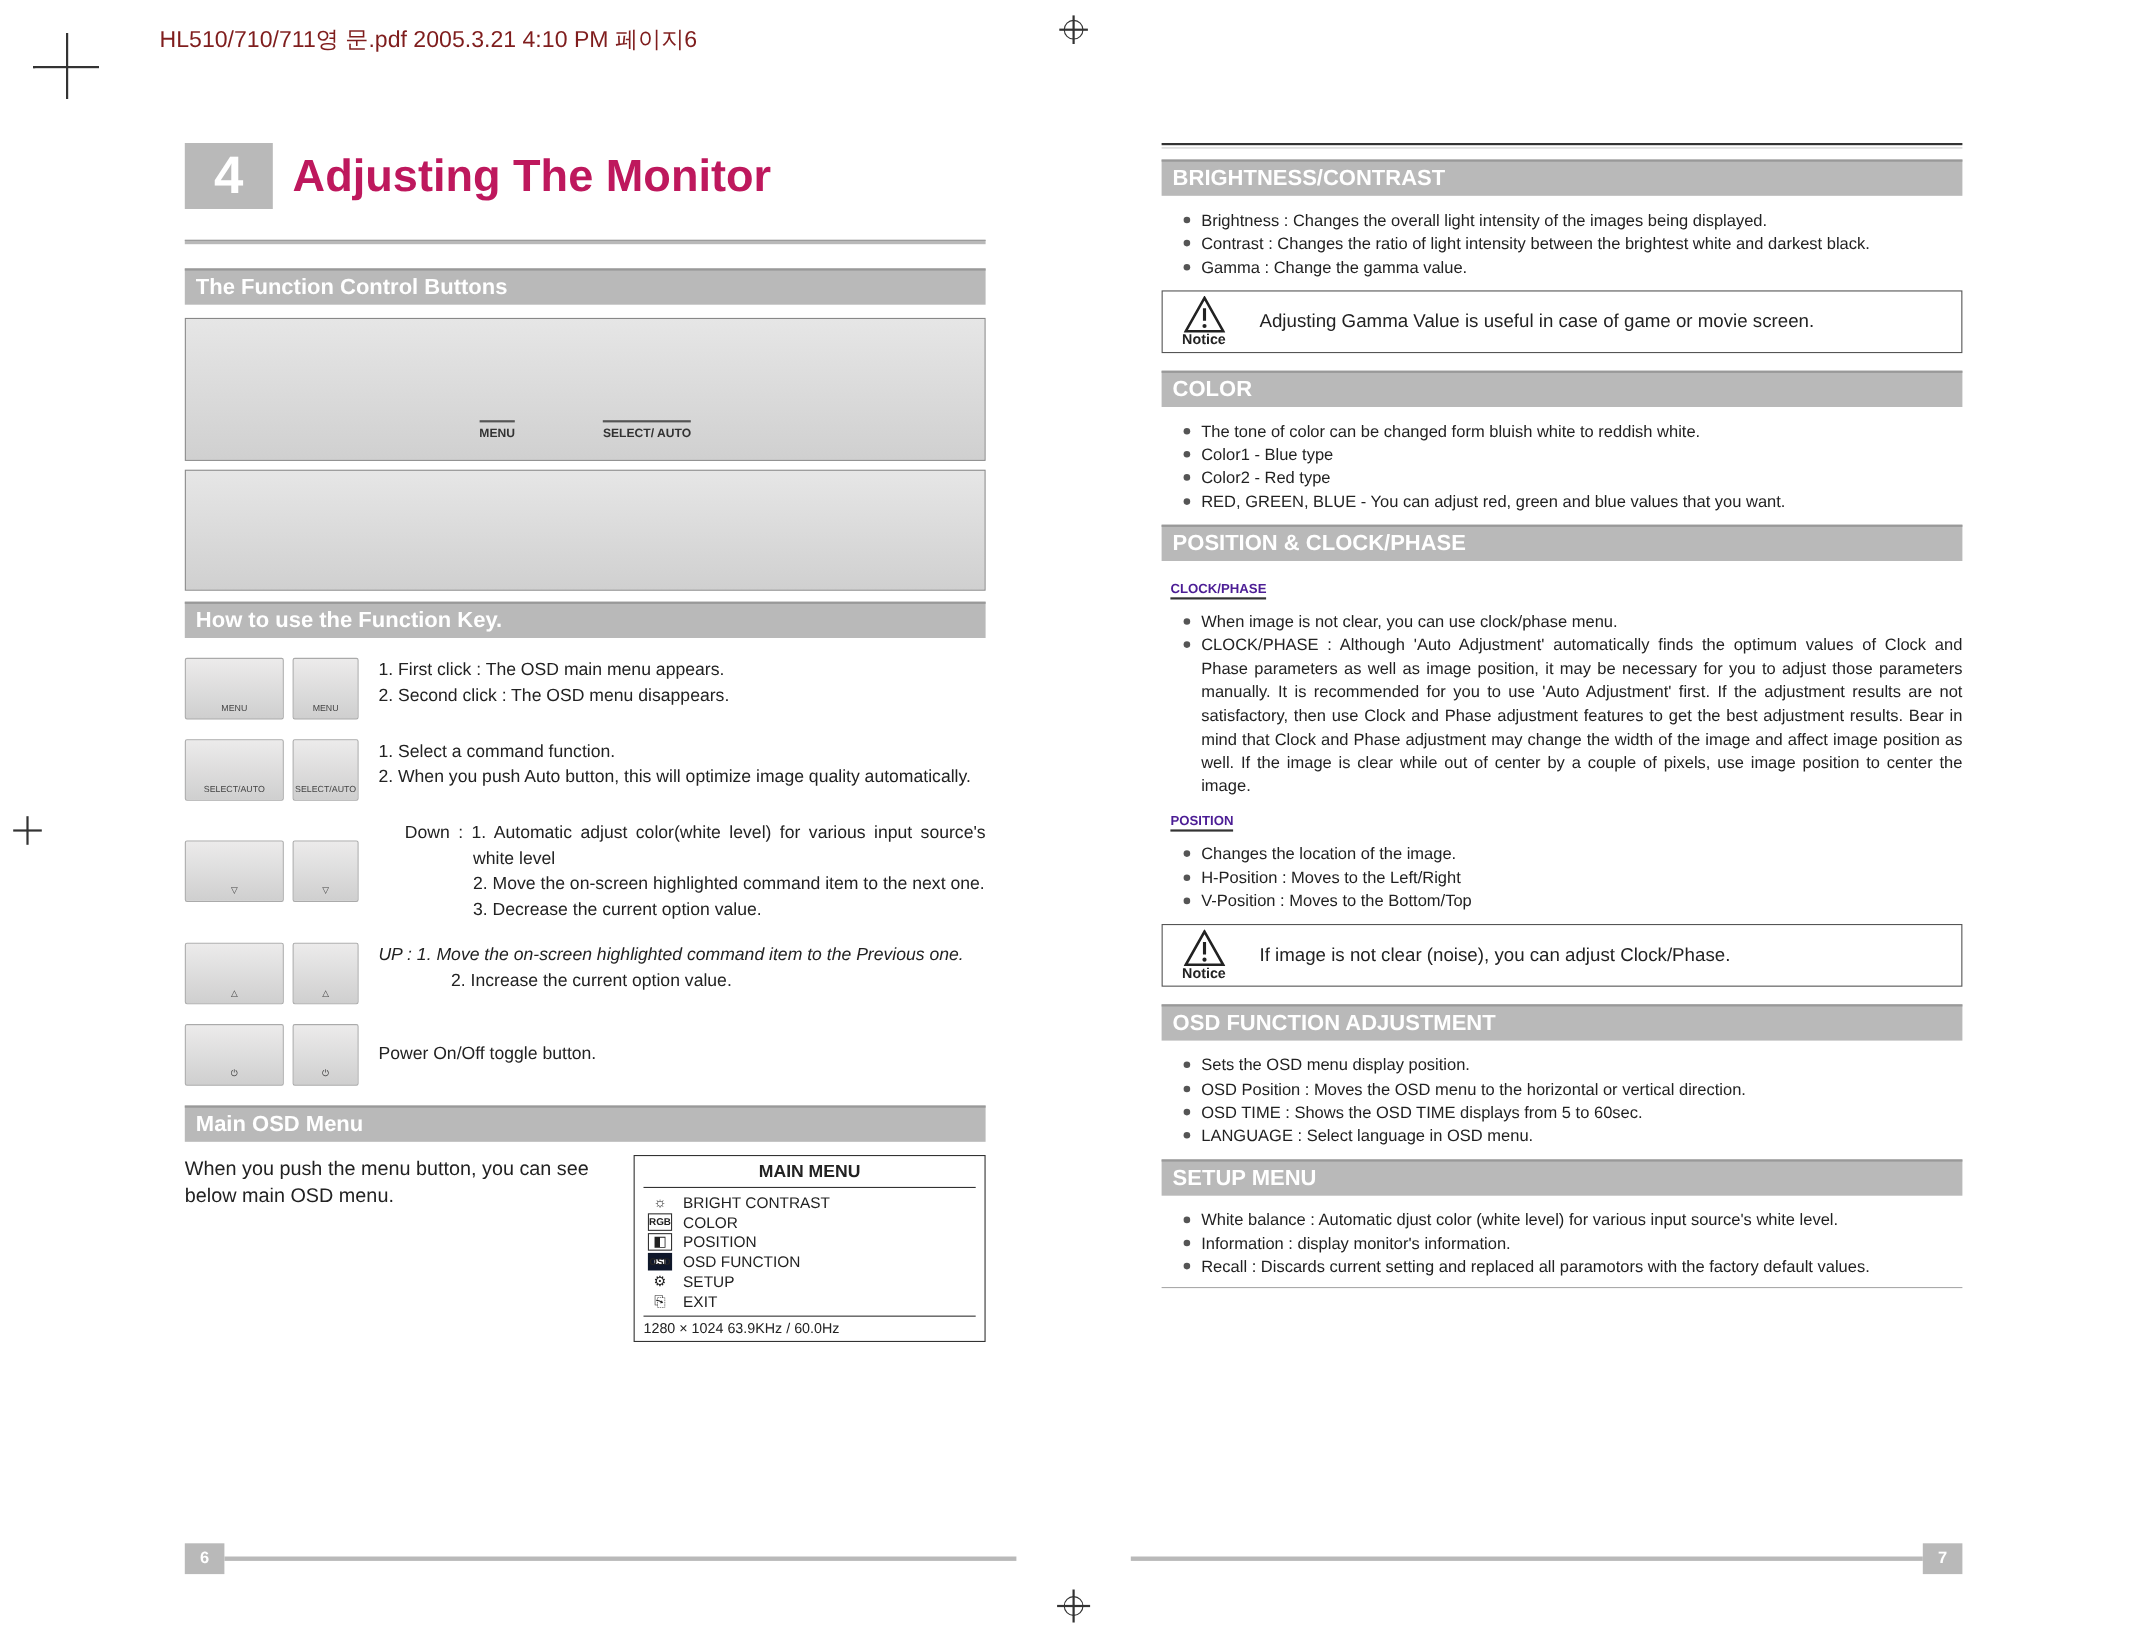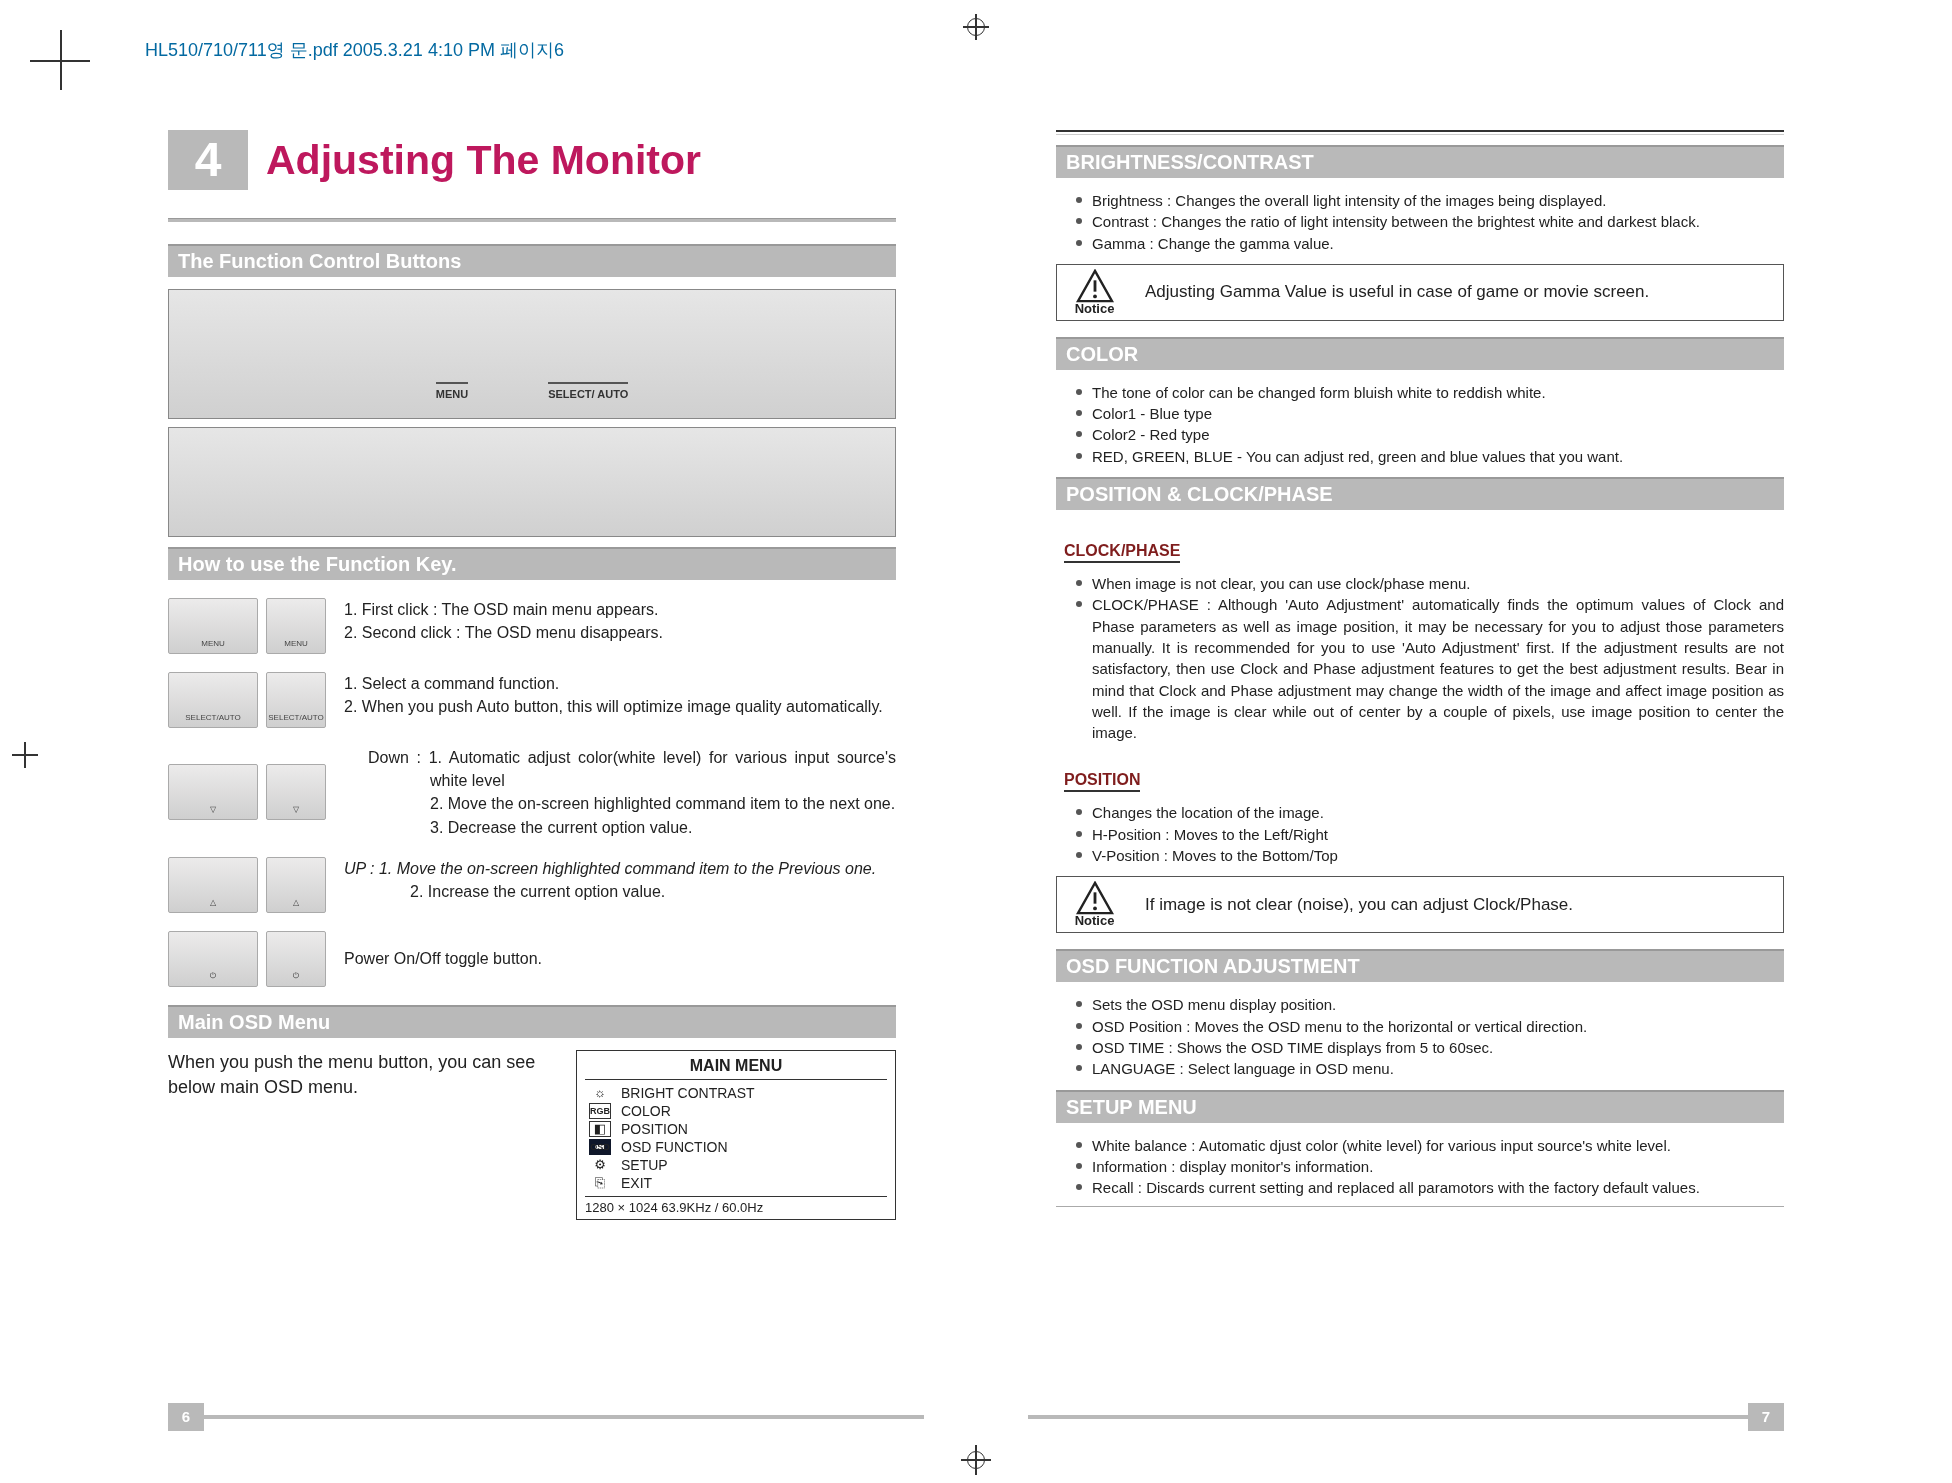--- a/index.html
+++ b/index.html
@@ -7,22 +7,22 @@
     font-family: Arial, Helvetica, sans-serif;
     background: #fff;
     color: #222;
     width: 1952px;
     height: 1483px;
     position: relative;
     overflow: hidden;
   }
   .header-line {
     position: absolute;
-    top: 38px; left: 145px;
-    font-size: 18px; color: #0369a1;
+    top: 22px; left: 145px;
+    font-size: 21px; color: #7f1d1d;
   }
   .crop-mark-top {
     position: absolute;
     top: 14px; left: 50%; transform: translateX(-50%);
     width: 26px; height: 26px;
   }
   .crop-mark-top::before, .crop-mark-top::after { content:""; position:absolute; background:#333; }
   .crop-mark-top::before { left:12px; top:0; width:2px; height:26px; }
   .crop-mark-top::after  { top:12px; left:0; width:26px; height:2px; }
   .crop-circle { position:absolute; left:4px; top:4px; width:18px; height:18px; border:1px solid #333; border-radius:50%; }
@@ -58,22 +58,22 @@
     height:4px; background:#b9b9b9; border-top:1px solid #999; margin-bottom:22px;
   }
 
   
   .section-banner {
     background:#b9b9b9; padding:4px 10px; font-size:20px; font-weight:bold; color:#fff;
     border-top:2px solid #999;
     margin: 10px 0 12px 0;
   }
   .section-sub {
-    font-size:16px; font-weight:bold; color:#7f1d1d; border-bottom:2px solid #333;
-    display:inline-block; padding-bottom:1px; margin: 20px 0 6px 8px;
+    font-size:12px; font-weight:bold; color:#4c1d95; border-bottom:2px solid #333;
+    display:inline-block; padding-bottom:1px; margin: 6px 0 6px 8px;
   }
   ul.dotlist { list-style:none; padding-left: 20px; margin: 4px 0 8px 0; }
   ul.dotlist li { position:relative; font-size:15px; line-height:1.42; padding-left:16px; }
   ul.dotlist li::before { content:""; position:absolute; left:0; top:7px; width:6px; height:6px; background:#555; border-radius:50%; }
 
   
   .photo {
     width:100%; height:130px; background:linear-gradient(#e6e6e6,#d0d0d0);
     border:1px solid #888; position:relative; margin-bottom:8px;
   }

